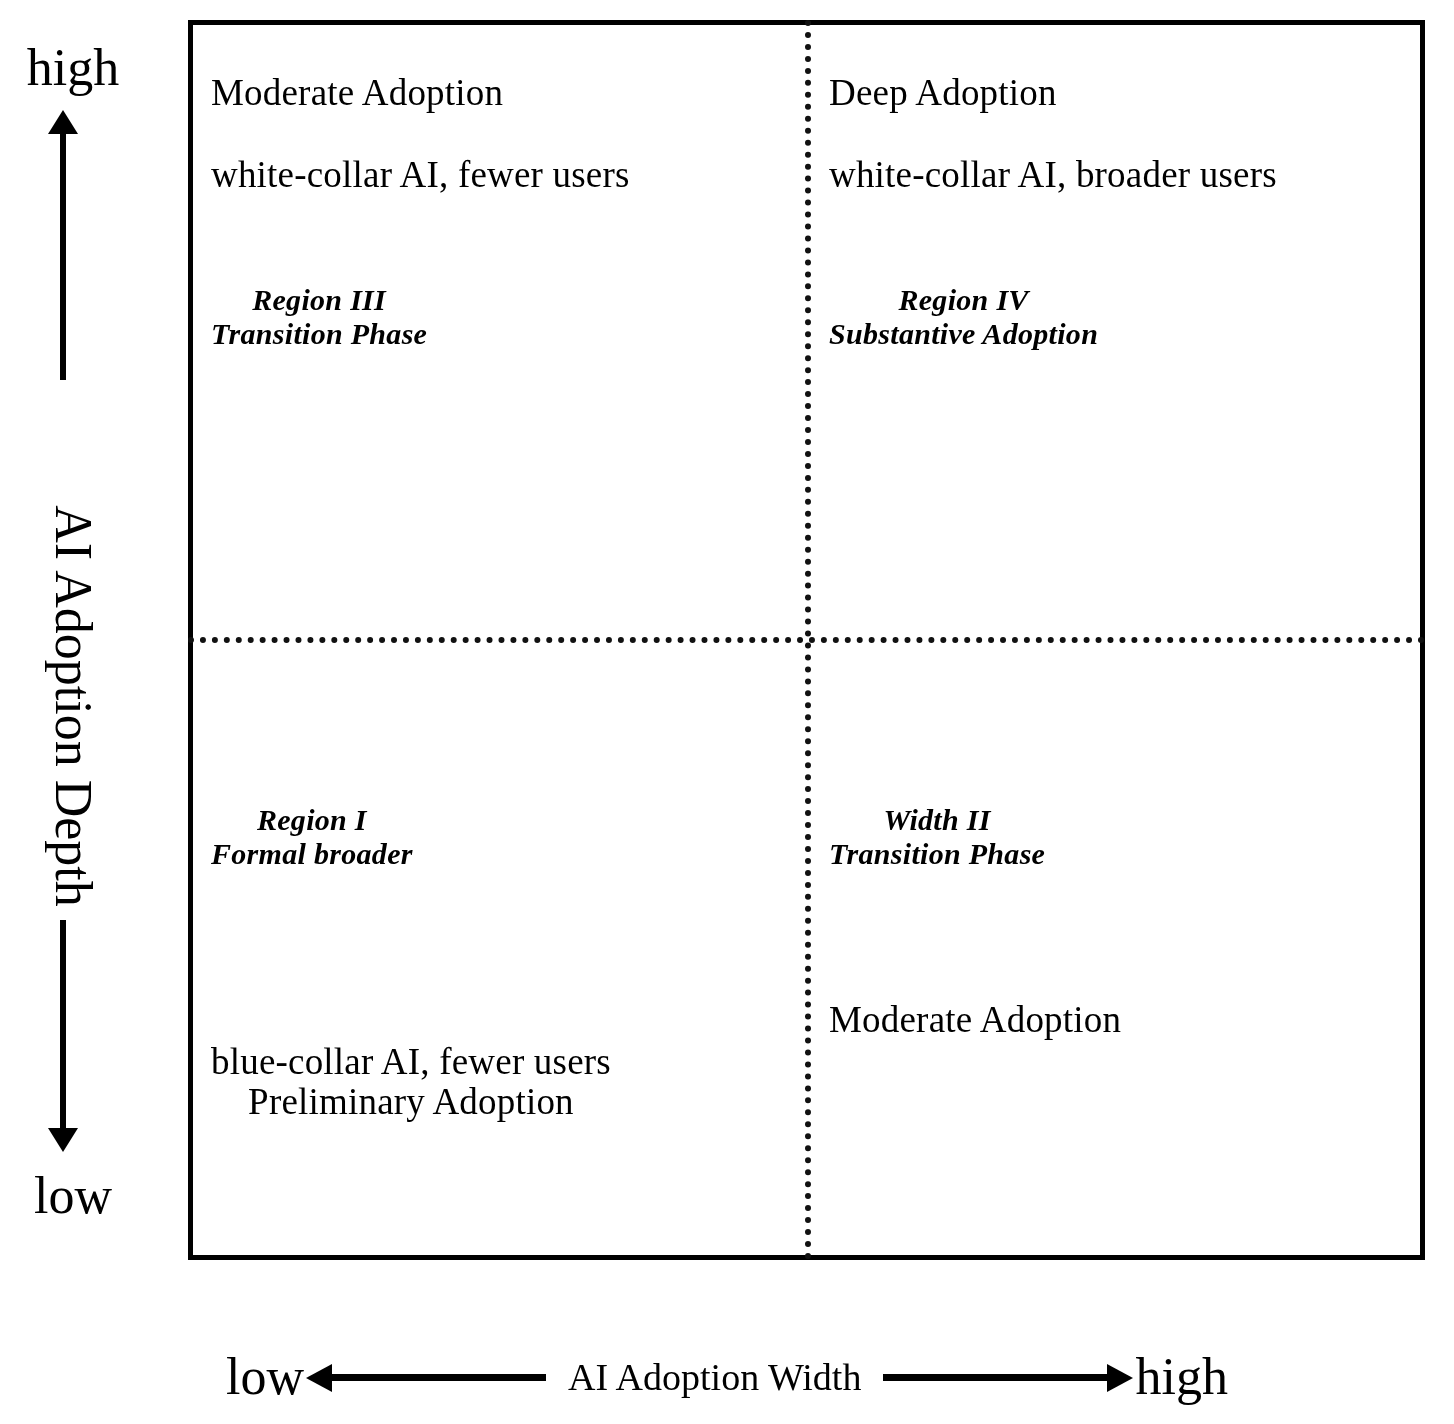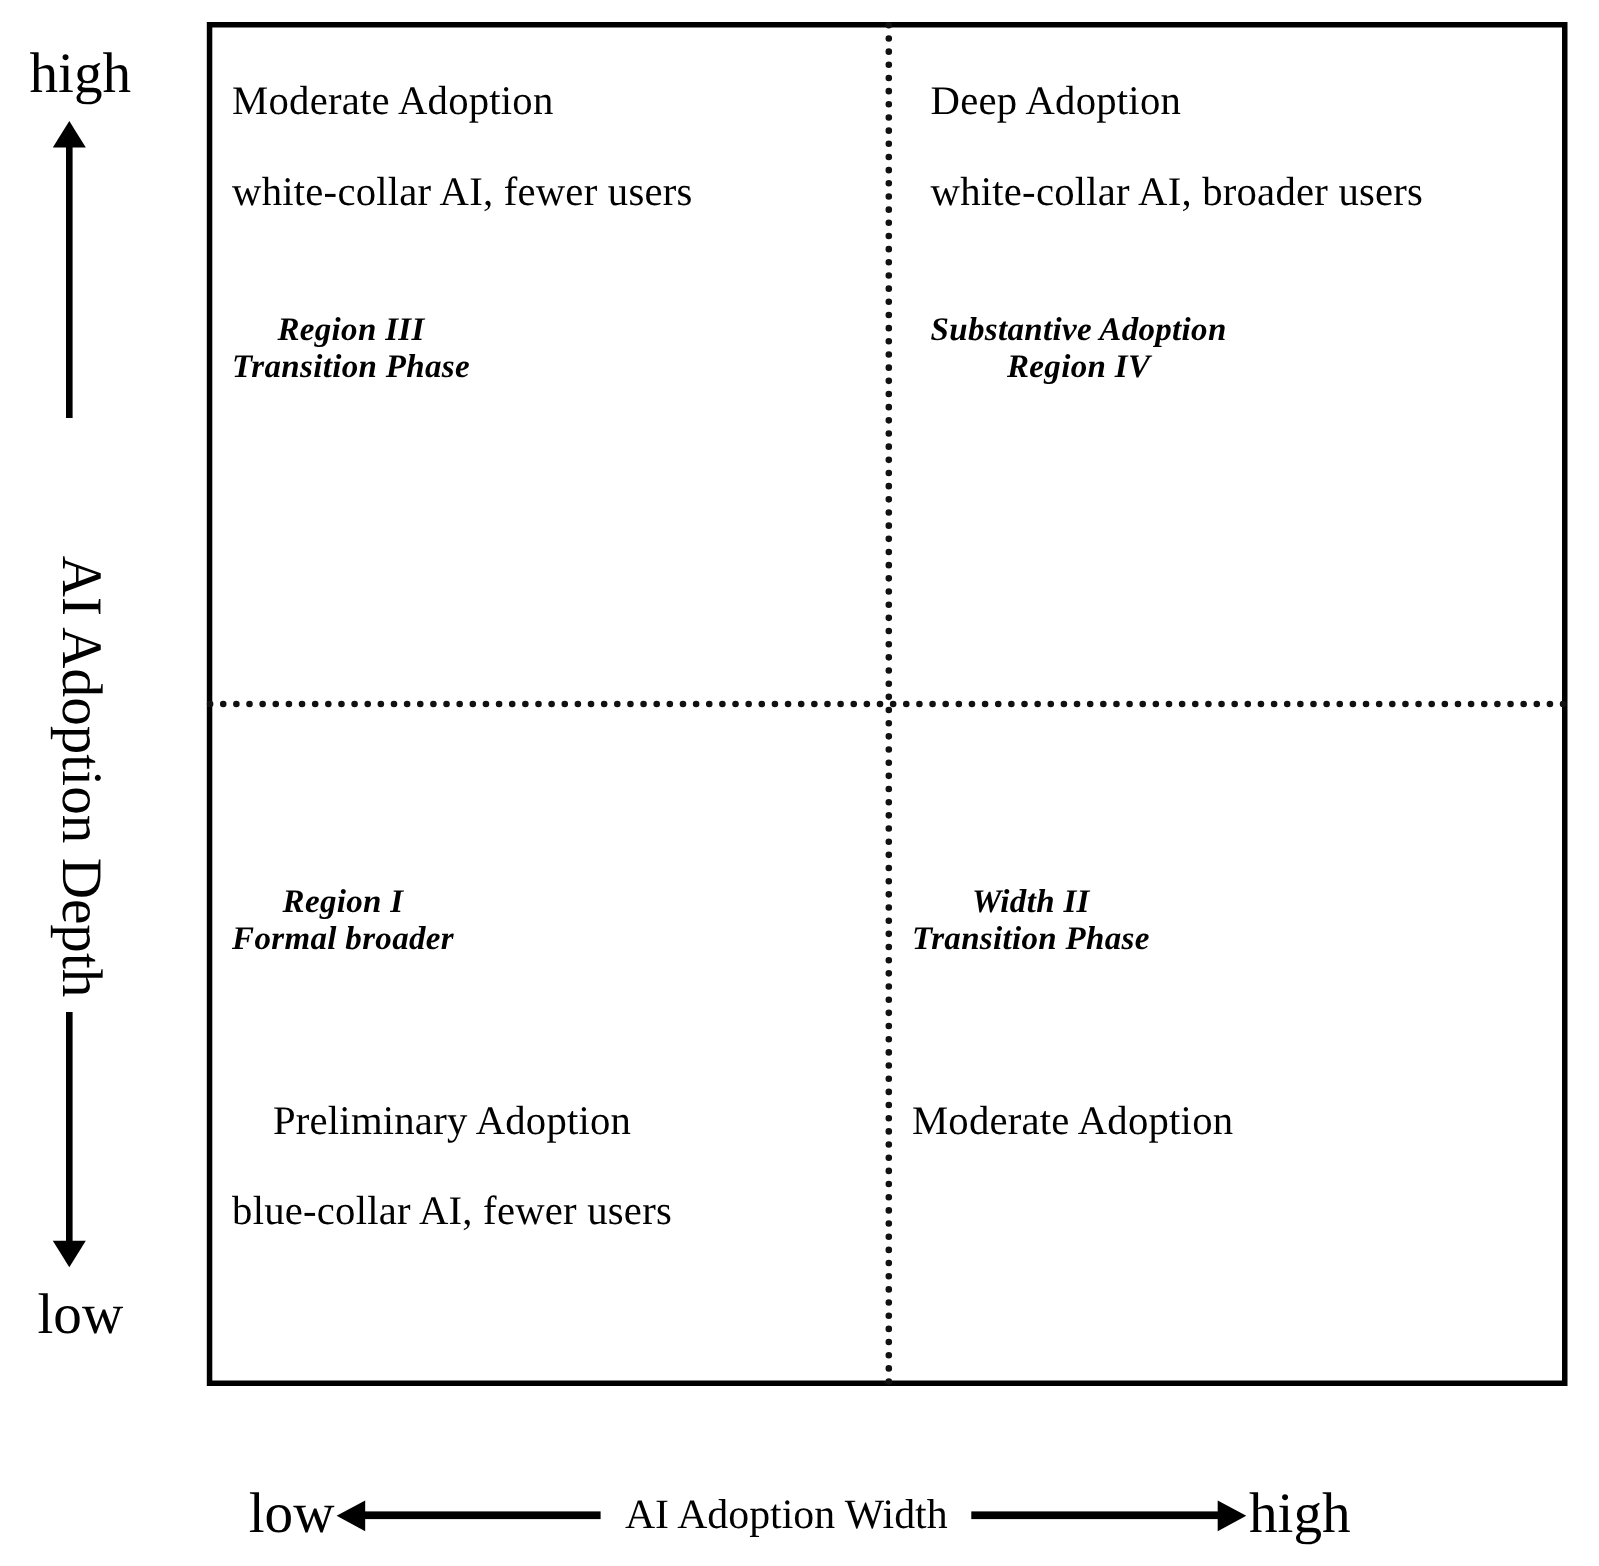--- a/index.html
+++ b/index.html
@@ -58,21 +58,21 @@
     display: flex;
     flex-direction: column;
     align-items: flex-start;
     text-align: center;
   }
   #quad-top-left {
     left: 193px;  top: 25px;  width: 612px;  height: 612px;
     padding: 48px 18px 0 18px;
   }
   #quad-top-right {
-    left: 828px;  top: 25px;  width: 609px;  height: 612px;
+    left: 811px;  top: 25px;  width: 609px;  height: 612px;
     padding: 48px 18px 0 18px;
   }
   #quad-bottom-left {
     left: 193px;  top: 643px; width: 612px;  height: 612px;
     padding: 160px 18px 15px 18px;
   }
   #quad-bottom-right {
     left: 811px;  top: 643px; width: 609px;  height: 612px;
     padding: 160px 18px 0 18px;
   }
@@ -267,33 +267,33 @@
     <div class="region-block">
       <div class="region-title">Region III</div>
       <div class="region-title">Transition Phase</div>
     </div>
   </div>
 
   <div class="quadrant" id="quad-top-right">
     <div class="desc-line">Deep Adoption</div>
     <div class="desc-line second">white-collar AI, broader users</div>
     <div class="region-block">
+      <div class="region-title">Region IV</div>
       <div class="region-title">Substantive Adoption</div>
-      <div class="region-title">Region IV</div>
     </div>
   </div>
 
   <div class="quadrant" id="quad-bottom-left">
     <div class="region-block">
       <div class="region-title">Region I</div>
       <div class="region-title">Formal broader</div>
     </div>
     <div class="caption-block">
+      <div class="desc-line second">blue-collar AI, fewer users</div>
       <div class="desc-line">Preliminary Adoption</div>
-      <div class="desc-line second">blue-collar AI, fewer users</div>
     </div>
   </div>
 
   <div class="quadrant" id="quad-bottom-right">
     <div class="region-block">
       <div class="region-title">Width II</div>
       <div class="region-title">Transition Phase</div>
     </div>
     <div class="caption-block">
       <div class="desc-line">Moderate Adoption</div>

